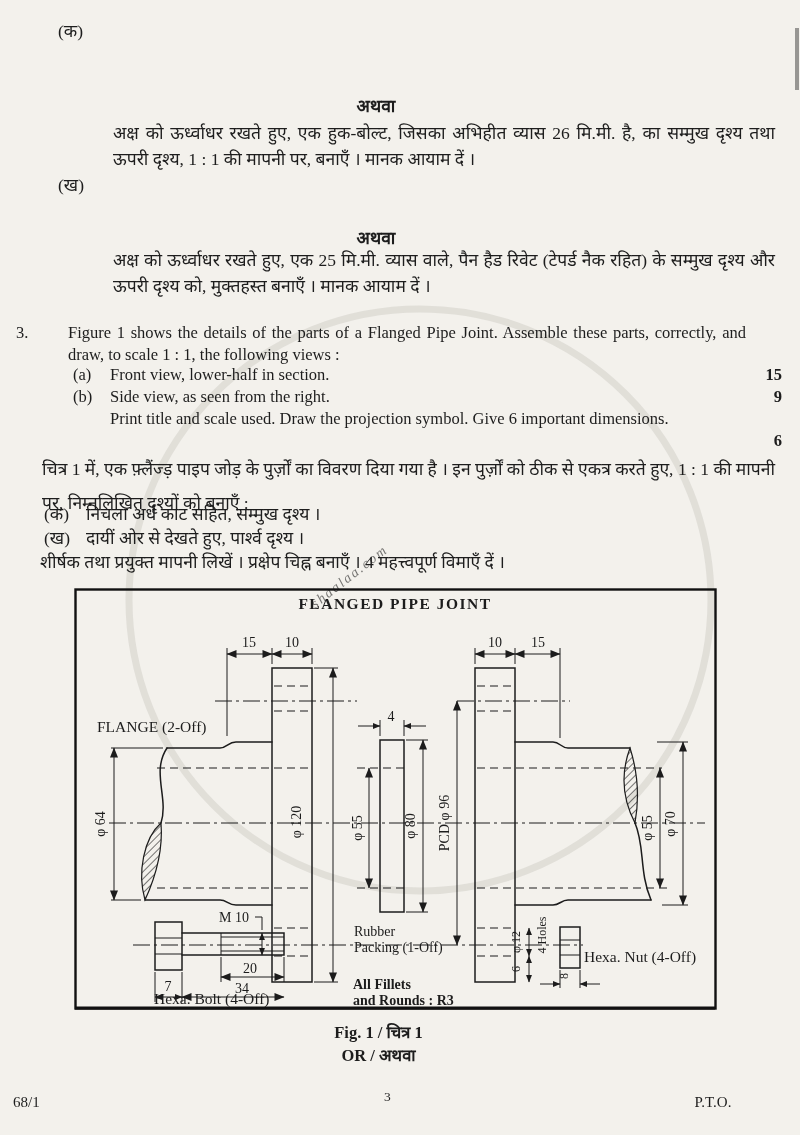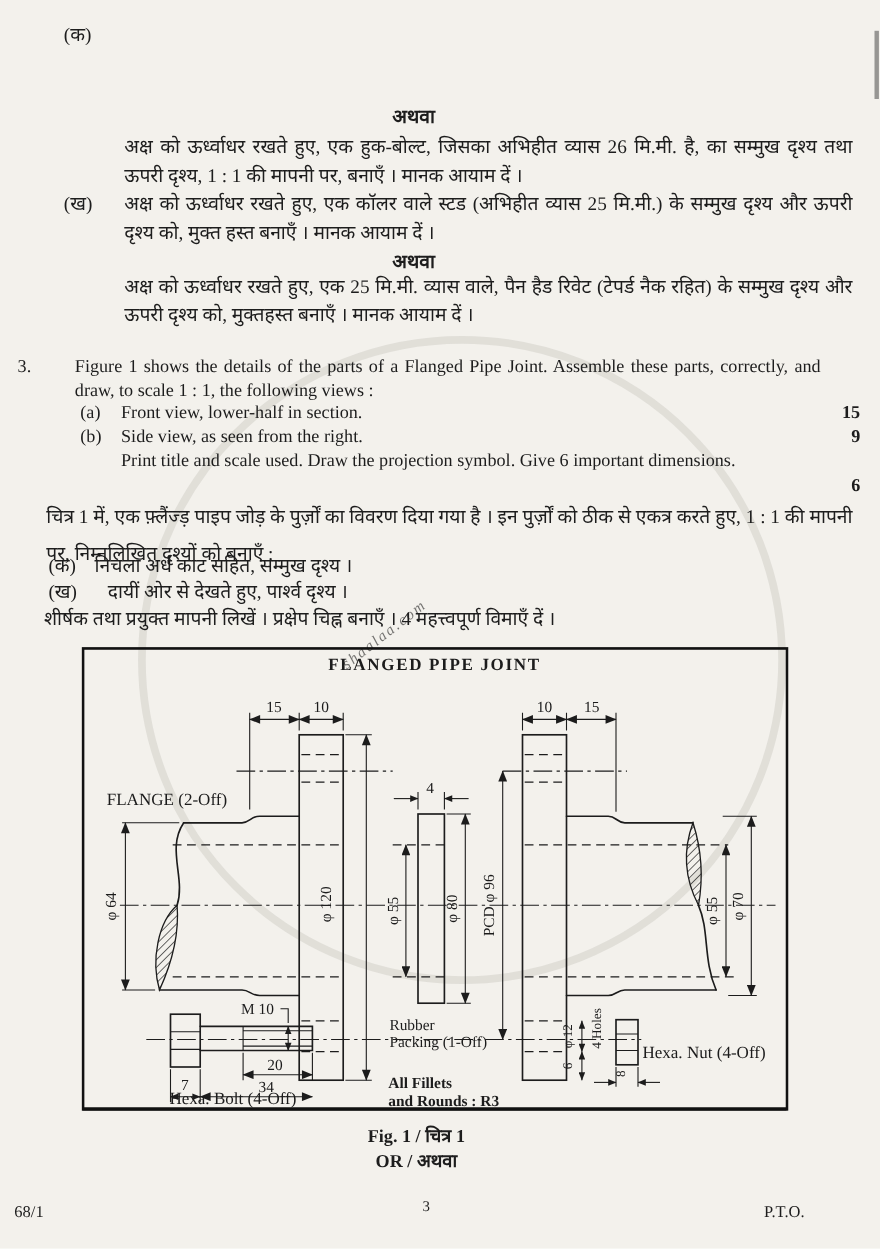--- a/index.html
+++ b/index.html
@@ -42,21 +42,20 @@
 
   <div class="layer content">
 
     <div class="dev" style="left:58px;top:18px">(क)</div>
 
     <div class="dev or" style="left:340px;top:93px;width:72px">अथवा</div>
 
     <div class="dev just" style="left:113px;top:120px;width:662px">अक्ष को ऊर्ध्वाधर रखते हुए, एक हुक-बोल्ट, जिसका अभिहीत व्यास 26 मि.मी. है, का सम्मुख दृश्य तथा ऊपरी दृश्य, 1 : 1 की मापनी पर, बनाएँ । मानक आयाम दें ।</div>
 
     <div class="dev" style="left:58px;top:172px">(ख)</div>
-    <div class="dev just" style="left:113px;top:172px;width:662px">अक्ष को ऊर्ध्वाधर रखते हुए, एक कॉलर वाले स्टड (अभिहीत व्यास 25 मि.मी.) के सम्मुख दृश्य और ऊपरी दृश्य को, मुक्त हस्त बनाएँ । मानक आयाम दें ।</div>
 
     <div class="dev or" style="left:340px;top:225px;width:72px">अथवा</div>
 
     <div class="dev just" style="left:113px;top:247px;width:662px">अक्ष को ऊर्ध्वाधर रखते हुए, एक 25 मि.मी. व्यास वाले, पैन हैड रिवेट (टेपर्ड नैक रहित) के सम्मुख दृश्य और ऊपरी दृश्य को, मुक्तहस्त बनाएँ । मानक आयाम दें ।</div>
 
     <div class="eng" style="left:16px;top:322px">3.</div>
     <div class="eng just" style="left:68px;top:322px;width:678px">Figure 1 shows the details of the parts of a Flanged Pipe Joint. Assemble these parts, correctly, and draw, to scale 1 : 1, the following views :</div>
 
     <div class="eng" style="left:73px;top:364px">(a)</div>
     <div class="eng" style="left:110px;top:364px">Front view, lower-half in section.</div>
@@ -67,21 +66,21 @@
     <div class="eng marks" style="left:740px;top:386px;width:42px">9</div>
 
     <div class="eng just" style="left:110px;top:408px;width:638px">Print title and scale used. Draw the projection symbol. Give 6 important dimensions.</div>
     <div class="eng marks" style="left:740px;top:430px;width:42px">6</div>
 
     <div class="dev just" style="left:42px;top:452px;width:733px;line-height:34px">चित्र 1 में, एक फ़्लैंज्ड़ पाइप जोड़ के पुर्ज़ों का विवरण दिया गया है । इन पुर्ज़ों को ठीक से एकत्र करते हुए, 1 : 1 की मापनी पर, निम्नलिखित दृश्यों को बनाएँ :</div>
 
     <div class="dev" style="left:44px;top:503px;line-height:23px">(क)</div>
     <div class="dev" style="left:86px;top:503px;line-height:23px">निचला अर्ध काट सहित, सम्मुख दृश्य ।</div>
     <div class="dev" style="left:44px;top:527px;line-height:23px">(ख)</div>
-    <div class="dev" style="left:98px;top:527px;line-height:23px">दायीं ओर से देखते हुए, पार्श्व दृश्य ।</div>
+    <div class="dev" style="left:86px;top:527px;line-height:23px">दायीं ओर से देखते हुए, पार्श्व दृश्य ।</div>
     <div class="dev" style="left:40px;top:551px;line-height:23px">शीर्षक तथा प्रयुक्त मापनी लिखें । प्रक्षेप चिह्न बनाएँ । 4 महत्त्वपूर्ण विमाएँ दें ।</div>
 
     <div class="figwrap">
       <svg width="643" height="422" viewBox="57 588 643 422">
         <defs>
           <marker id="ar" viewBox="0 0 10 8" refX="9.5" refY="4" markerWidth="11" markerHeight="8" orient="auto-start-reverse" markerUnits="userSpaceOnUse">
             <path d="M0,0 L10,4 L0,8 z" fill="#1c1c1c"></path>
           </marker>
           <marker id="ars" viewBox="0 0 10 8" refX="9.5" refY="4" markerWidth="8" markerHeight="6" orient="auto-start-reverse" markerUnits="userSpaceOnUse">
             <path d="M0,0 L10,4 L0,8 z" fill="#1c1c1c"></path>

